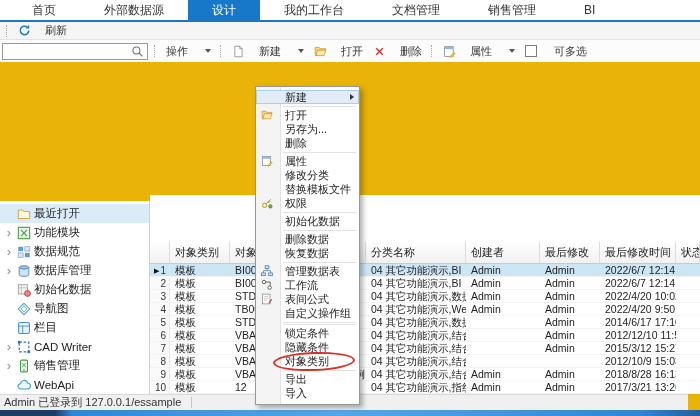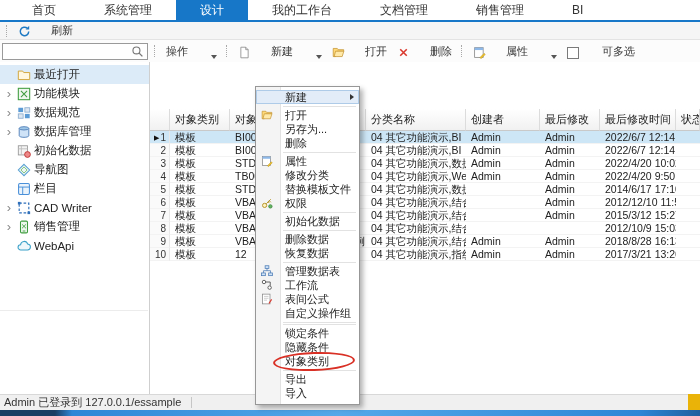--- a/index.html
+++ b/index.html
@@ -8,33 +8,33 @@
        box-shadow:0 0 0 1px #d0d0d0;}
   
   .tabbar{height:20px;display:flex;align-items:stretch;padding-left:8px;
           border-bottom:2px solid #1777c8;background:#fff;}
   .tab{padding:0 24px;line-height:20px;font-size:12px;color:#333;white-space:nowrap;cursor:default;}
   .tab.active{background:#1777c8;color:#fff;}
   
   .refreshbar{height:17px;background:#f5f5f5;border-bottom:1px solid #e3e3e3;
               display:flex;align-items:center;padding:0 2px;}
   .grip{width:2px;height:12px;border-left:1px dotted #a9a9a9;margin:0 4px;}
-  .tbtn{display:flex;align-items:flex-end;gap:20px;font-size:11px;color:#333;padding:1px 5px;white-space:nowrap;}
+  .tbtn{display:flex;align-items:center;gap:14px;font-size:11px;color:#333;padding:1px 5px;white-space:nowrap;}
   .icn{display:inline-flex;} .icn svg{width:13px;height:13px;display:block;}
   .caret{width:0;height:0;border-top:4px solid #555;border-left:3px solid transparent;
          border-right:3px solid transparent;margin-left:3px;}
   
   .toolbar2{height:22px;display:flex;align-items:center;background:#fcfcfc;}
   .searchwrap{width:150px;box-sizing:border-box;position:relative;padding:0 2px;flex:none;}
   .searchinput{width:100%;height:17px;border:1px solid #9a9a9a;box-sizing:border-box;
                font-size:11px;padding:0 18px 0 4px;outline:none;background:#fff;}
   .search-icn{position:absolute;right:6px;top:3px;}
   .cbox{width:10px;height:10px;border:1px solid #7a7a7a;background:#fff;margin-right:3px;flex:none;}
   
-  .content{position:absolute;top:62px;left:0;right:0;bottom:22px;display:flex;}
+  .content{position:absolute;top:62px;left:0;right:0;bottom:22px;display:flex;align-items:flex-end;}
   .sidebar{width:150px;flex:none;border-right:1px solid #cfcfcf;box-sizing:border-box;
            padding-top:3px;position:relative;background:#fff;}
   .side-item{display:flex;align-items:center;height:19px;font-size:11.5px;padding-left:4px;gap:3px;white-space:nowrap;}
   .side-item.selected{background:#dcebf8;}
   .expander{width:10px;flex:none;color:#8a8a8a;font-size:13px;text-align:center;line-height:17px;}
   .side-icn{display:inline-flex;flex:none;} .side-icn svg{width:14px;height:14px;display:block;}
   .side-divider{position:absolute;left:0;right:1px;top:248px;border-top:1px solid #ececec;}
   .main{flex:1;display:flex;flex-direction:column;overflow:hidden;background:#fff;}
   .gridhead,.tr{display:grid;grid-template-columns:20px 60px 66px 70px 100px 74px 60px 76px 1fr;}
   .gridhead{height:22px;flex:none;margin-top:47px;}
@@ -70,21 +70,21 @@
   .red-ellipse{position:absolute;left:17px;top:-3px;width:82px;height:19px;border:2px solid #d93025;
                border-radius:50%;transform:rotate(-2deg);pointer-events:none;box-sizing:border-box;}
 </style>
 </head>
 <body>
 
 <div class="app">
 
   <div class="tabbar">
       <div class="tab">首页</div>
-      <div class="tab">系统管理</div>
+      <div class="tab">外部数据源</div>
       <div class="tab active">设计</div>
       <div class="tab">我的工作台</div>
       <div class="tab">文档管理</div>
       <div class="tab">销售管理</div>
       <div class="tab">BI</div>
     </div>
 
   <div class="refreshbar">
     <span class="grip"></span>
     <div class="tbtn">

